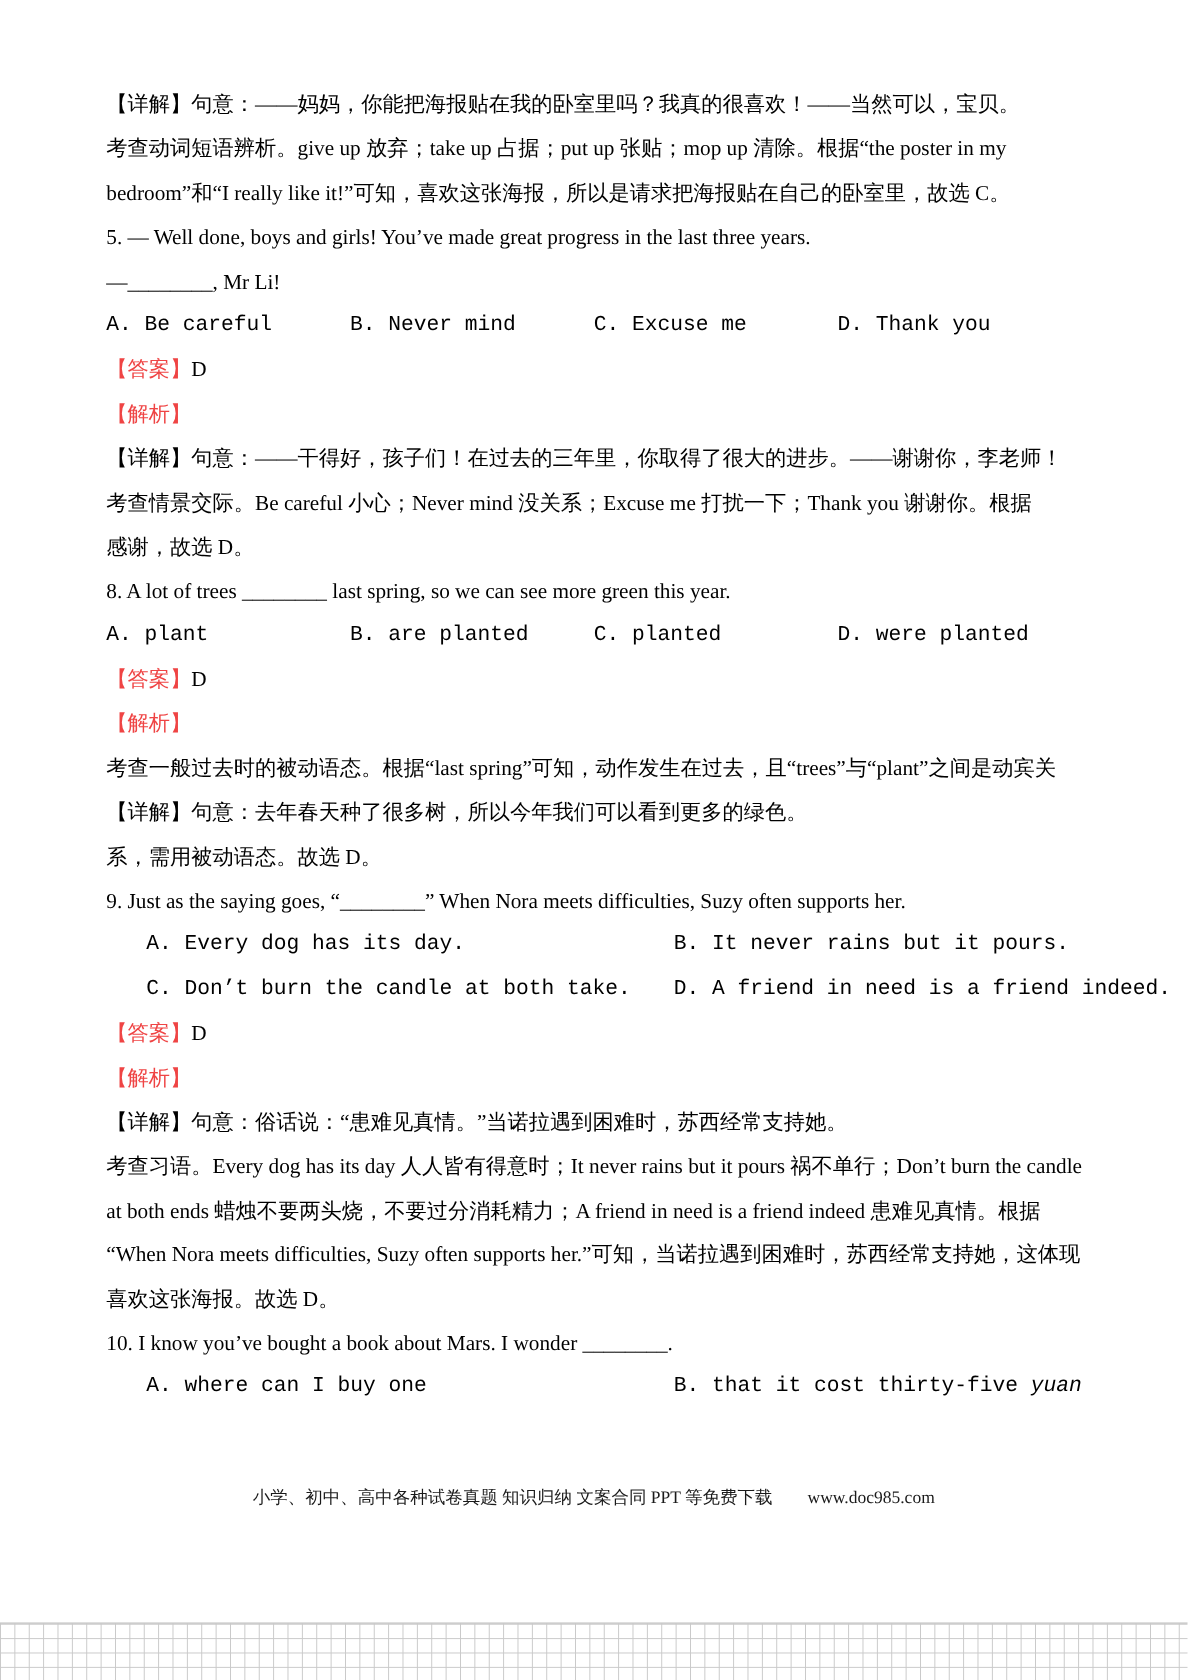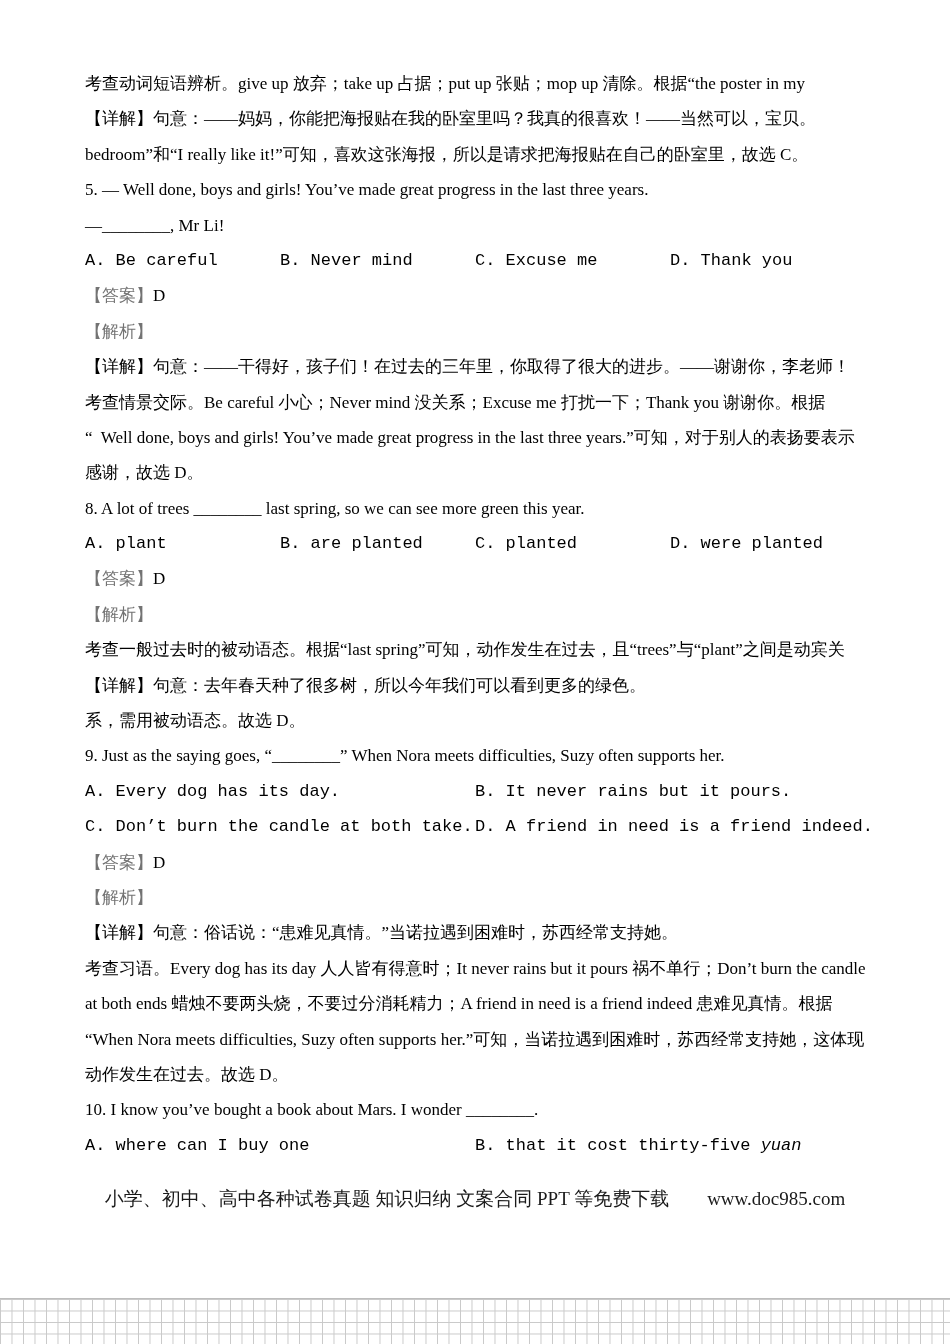--- a/index.html
+++ b/index.html
@@ -6,72 +6,71 @@
   body{
     width:950px;height:1344px;position:relative;overflow:hidden;
     background:#ffffff;color:#000;
     font-family:"Liberation Serif","DejaVu Serif",serif;
   }
   .content{position:absolute;left:85px;top:66px;width:780px;}
   .line{
     font-size:17px;line-height:35.4px;height:35.4px;
     white-space:pre;
   }
-  .line .blue{color:#737373;}
+  .line .blue{color:#ef4444;}
   .italic{font-style:italic;}
   .options{display:flex;font-family:Liberation Mono, monospace;}
   .cols4 > .opt{flex:0 0 25%;}
-  .cols2 > .opt{flex:0 0 50%;}
+  .cols2 > .opt{flex:0 0 50%;margin-left:32px;}
   .footer{
     position:absolute;left:0;top:1186px;width:100%;
-    text-align:center;font-size:19px;line-height:26px;color:#1a1a1a;
+    text-align:center;font-size:14px;line-height:26px;color:#1a1a1a;
     white-space:pre;
   }
   .grid-strip{
     position:absolute;left:0;bottom:0;width:100%;height:45px;
     background-color:#ffffff;
     background-image:
       linear-gradient(to right,#c9c9c9 1px,transparent 1px),
       linear-gradient(to bottom,#c9c9c9 1px,transparent 1px);
     background-size:11.5px 11.5px;
     border-top:1px solid #bdbdbd;
   }
 </style>
 </head>
 <body>
 
 <div class="content">
+    <div class="line"><span>【详解】句意：——妈妈，你能把海报贴在我的卧室里吗？我真的很喜欢！——当然可以，宝贝。</span></div>
     <div class="line"><span>考查动词短语辨析。give up 放弃；take up 占据；put up 张贴；mop up 清除。根据“the poster in my</span></div>
-    <div class="line"><span>【详解】句意：——妈妈，你能把海报贴在我的卧室里吗？我真的很喜欢！——当然可以，宝贝。</span></div>
     <div class="line"><span>bedroom”和“I really like it!”可知，喜欢这张海报，所以是请求把海报贴在自己的卧室里，故选 C。</span></div>
     <div class="line"><span>5. — Well done, boys and girls! You’ve made great progress in the last three years.</span></div>
     <div class="line"><span>—________, Mr Li!</span></div>
     <div class="line options cols4"><span class="opt"><span>A. Be careful</span></span><span class="opt"><span>B. Never mind</span></span><span class="opt"><span>C. Excuse me</span></span><span class="opt"><span>D. Thank you</span></span></div>
     <div class="line"><span class="blue">【答案】</span><span>D</span></div>
     <div class="line"><span class="blue">【解析】</span></div>
     <div class="line"><span>【详解】句意：——干得好，孩子们！在过去的三年里，你取得了很大的进步。——谢谢你，李老师！</span></div>
     <div class="line"><span>考查情景交际。Be careful 小心；Never mind 没关系；Excuse me 打扰一下；Thank you 谢谢你。根据</span></div>
-    <div class="line"><span>“  Well done, boys and girls! You’ve made great progress in the last three years.”可知，对于别人的表扬要表示</span></div>
     <div class="line"><span>感谢，故选 D。</span></div>
     <div class="line"><span>8. A lot of trees ________ last spring, so we can see more green this year.</span></div>
     <div class="line options cols4"><span class="opt"><span>A. plant</span></span><span class="opt"><span>B. are planted</span></span><span class="opt"><span>C. planted</span></span><span class="opt"><span>D. were planted</span></span></div>
     <div class="line"><span class="blue">【答案】</span><span>D</span></div>
     <div class="line"><span class="blue">【解析】</span></div>
     <div class="line"><span>考查一般过去时的被动语态。根据“last spring”可知，动作发生在过去，且“trees”与“plant”之间是动宾关</span></div>
     <div class="line"><span>【详解】句意：去年春天种了很多树，所以今年我们可以看到更多的绿色。</span></div>
     <div class="line"><span>系，需用被动语态。故选 D。</span></div>
     <div class="line"><span>9. Just as the saying goes, “________” When Nora meets difficulties, Suzy often supports her.</span></div>
     <div class="line options cols2"><span class="opt"><span>A. Every dog has its day.</span></span><span class="opt"><span>B. It never rains but it pours.</span></span></div>
     <div class="line options cols2"><span class="opt"><span>C. Don’t burn the candle at both take.</span></span><span class="opt"><span>D. A friend in need is a friend indeed.</span></span></div>
     <div class="line"><span class="blue">【答案】</span><span>D</span></div>
     <div class="line"><span class="blue">【解析】</span></div>
     <div class="line"><span>【详解】句意：俗话说：“患难见真情。”当诺拉遇到困难时，苏西经常支持她。</span></div>
     <div class="line"><span>考查习语。Every dog has its day 人人皆有得意时；It never rains but it pours 祸不单行；Don’t burn the candle</span></div>
     <div class="line"><span>at both ends 蜡烛不要两头烧，不要过分消耗精力；A friend in need is a friend indeed 患难见真情。根据</span></div>
     <div class="line"><span>“When Nora meets difficulties, Suzy often supports her.”可知，当诺拉遇到困难时，苏西经常支持她，这体现</span></div>
-    <div class="line"><span>动作发生在过去。故选 D。</span></div>
+    <div class="line"><span>喜欢这张海报。故选 D。</span></div>
     <div class="line"><span>10. I know you’ve bought a book about Mars. I wonder ________.</span></div>
     <div class="line options cols2"><span class="opt"><span>A. where can I buy one</span></span><span class="opt"><span>B. that it cost thirty-five </span><span class="italic">yuan</span></span></div>
   </div>
 
 <div class="footer">小学、初中、高中各种试卷真题 知识归纳 文案合同 PPT 等免费下载　　www.doc985.com</div>
 
 <div class="grid-strip"></div>
 
 </body></html>

